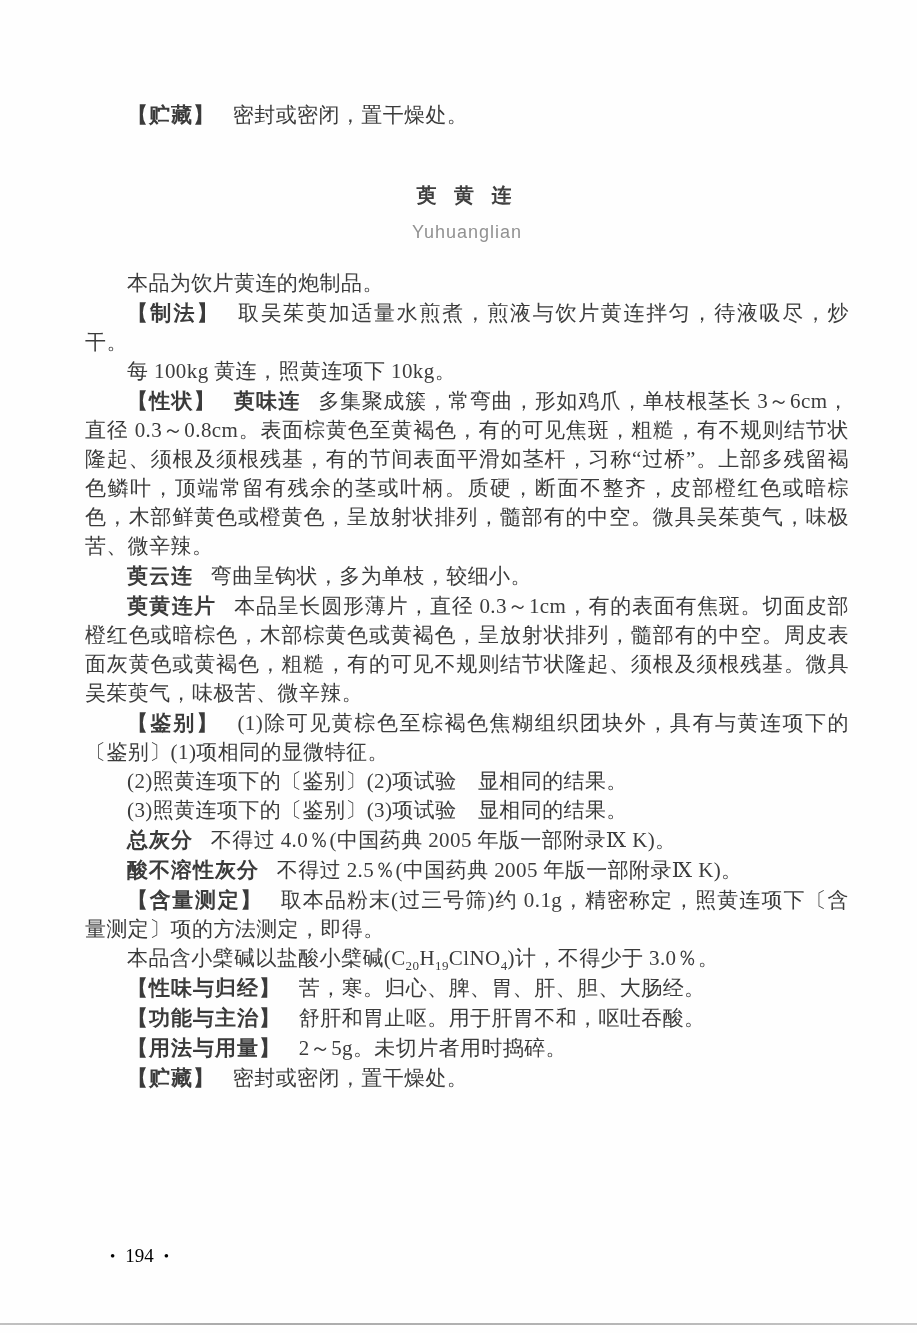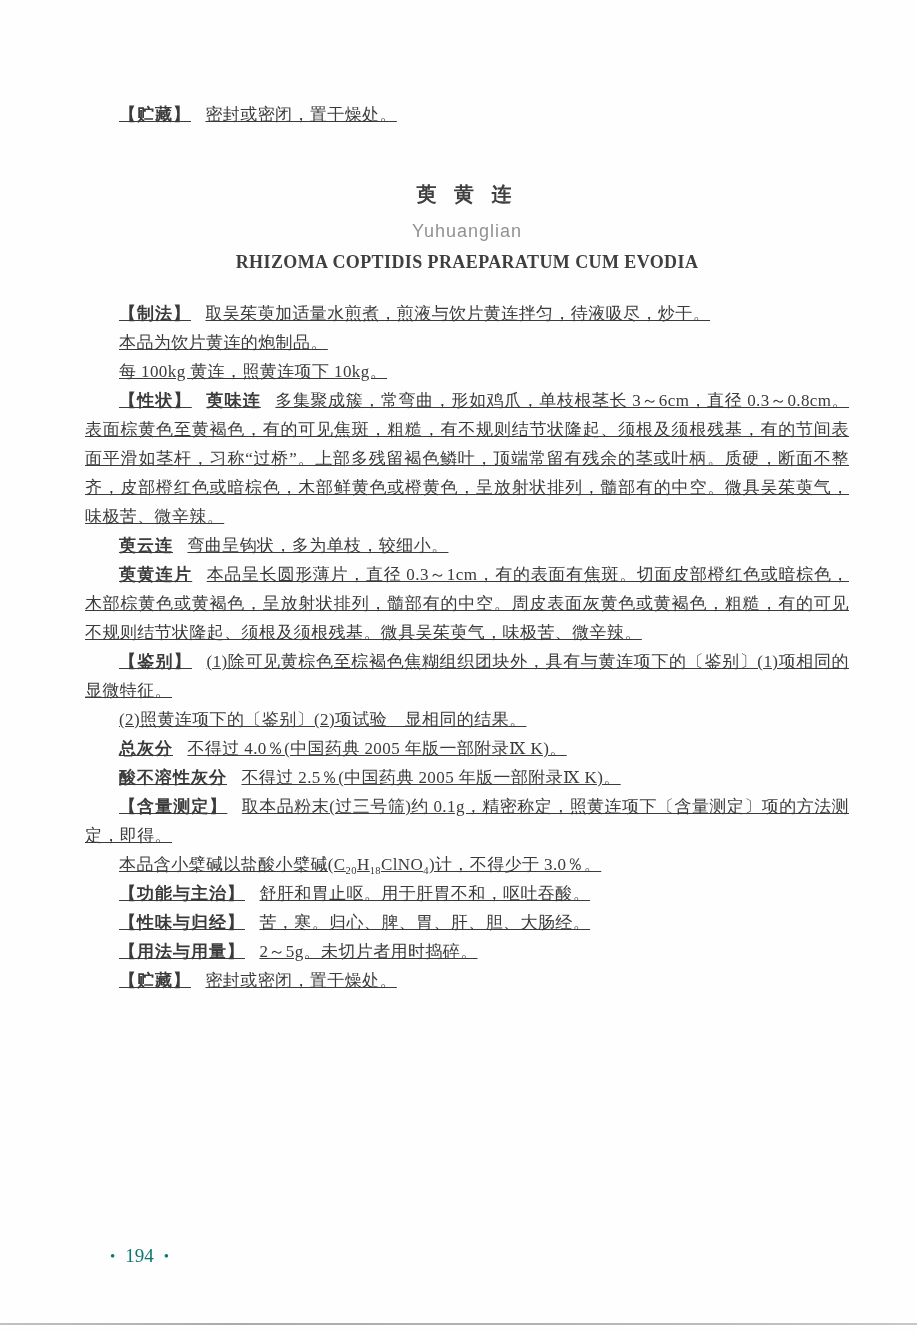--- a/index.html
+++ b/index.html
@@ -22,26 +22,25 @@
     background: #fefefe;
   }
   .content {
     position: absolute;
     left: 85px;
     top: 100px;
     width: 764px;
   }
   .para {
     margin: 0;
-    font-size: 17px;
+    font-size: 21px;
     line-height: 29px;
     text-align: justify;
     text-indent: 2em;
     letter-spacing: 0.4px;
-    text-decoration: underline;
   }
   .run { color: inherit; }
   .bold-label {
     font-weight: bold;
     font-family: "Liberation Sans", "DejaVu Sans", sans-serif;
     margin-right: 0.85em;
     letter-spacing: 1px;
   }
   sub.run {
     font-size: 0.62em;
@@ -74,21 +73,21 @@
     letter-spacing: 0.4px;
   }
   .body-block {
     margin-top: 26px;
   }
   .footer {
     position: absolute;
     left: 110px;
     top: 1245px;
     font-size: 19px;
-    color: #0f766e;
+    color: #000000;
     letter-spacing: 0;
   }
   .footer .dot {
     font-size: 15px;
     vertical-align: 1px;
   }
   .footer .pagenum {
     margin: 0 10px;
   }
   .scan-edge {
@@ -108,39 +107,39 @@
   <div class="content">
 
     <div>
 
     <p class="para"><span class="run bold-label">【贮藏】</span><span class="run">密封或密闭，置干燥处。</span></p>
       </div>
 
     <div class="title-block">
       <div class="title-cn">萸 黄 连</div>
       <div class="title-pinyin">Yuhuanglian</div>
-      <div class="title-latin">RHIZOMA COPTIDIS PRAEPARATUM CUM EVODIA</div>
     </div>
 
     <div class="body-block">
 
-    <p class="para"><span class="run bold-label">【制法】</span><span class="run">取吴茱萸加适量水煎煮，煎液与饮片黄连拌匀，待液吸尽，炒干。</span></p>
-        <p class="para"><span class="run">本品为饮片黄连的炮制品。</span></p>
+    <p class="para"><span class="run">本品为饮片黄连的炮制品。</span></p>
+        <p class="para"><span class="run bold-label">【制法】</span><span class="run">取吴茱萸加适量水煎煮，煎液与饮片黄连拌匀，待液吸尽，炒干。</span></p>
         <p class="para"><span class="run">每 100kg 黄连，照黄连项下 10kg。</span></p>
         <p class="para"><span class="run bold-label">【性状】</span><span class="run bold-label">萸味连</span><span class="run">多集聚成簇，常弯曲，形如鸡爪，单枝根茎长 3～6cm，直径 0.3～0.8cm。表面棕黄色至黄褐色，有的可见焦斑，粗糙，有不规则结节状隆起、须根及须根残基，有的节间表面平滑如茎杆，习称“过桥”。上部多残留褐色鳞叶，顶端常留有残余的茎或叶柄。质硬，断面不整齐，皮部橙红色或暗棕色，木部鲜黄色或橙黄色，呈放射状排列，髓部有的中空。微具吴茱萸气，味极苦、微辛辣。</span></p>
         <p class="para"><span class="run bold-label">萸云连</span><span class="run">弯曲呈钩状，多为单枝，较细小。</span></p>
         <p class="para"><span class="run bold-label">萸黄连片</span><span class="run">本品呈长圆形薄片，直径 0.3～1cm，有的表面有焦斑。切面皮部橙红色或暗棕色，木部棕黄色或黄褐色，呈放射状排列，髓部有的中空。周皮表面灰黄色或黄褐色，粗糙，有的可见不规则结节状隆起、须根及须根残基。微具吴茱萸气，味极苦、微辛辣。</span></p>
         <p class="para"><span class="run bold-label">【鉴别】</span><span class="run">(1)除可见黄棕色至棕褐色焦糊组织团块外，具有与黄连项下的〔鉴别〕(1)项相同的显微特征。</span></p>
         <p class="para"><span class="run">(2)照黄连项下的〔鉴别〕(2)项试验　显相同的结果。</span></p>
+        <p class="para"><span class="run">(3)照黄连项下的〔鉴别〕(3)项试验　显相同的结果。</span></p>
         <p class="para"><span class="run bold-label">总灰分</span><span class="run">不得过 4.0％(中国药典 2005 年版一部附录Ⅸ K)。</span></p>
         <p class="para"><span class="run bold-label">酸不溶性灰分</span><span class="run">不得过 2.5％(中国药典 2005 年版一部附录Ⅸ K)。</span></p>
         <p class="para"><span class="run bold-label">【含量测定】</span><span class="run">取本品粉末(过三号筛)约 0.1g，精密称定，照黄连项下〔含量测定〕项的方法测定，即得。</span></p>
-        <p class="para"><span class="run">本品含小檗碱以盐酸小檗碱(C</span><sub class="run">20</sub><span class="run">H</span><sub class="run">18</sub><span class="run">ClNO</span><sub class="run">4</sub><span class="run">)计，不得少于 3.0％。</span></p>
+        <p class="para"><span class="run">本品含小檗碱以盐酸小檗碱(C</span><sub class="run">20</sub><span class="run">H</span><sub class="run">19</sub><span class="run">ClNO</span><sub class="run">4</sub><span class="run">)计，不得少于 3.0％。</span></p>
+        <p class="para"><span class="run bold-label">【性味与归经】</span><span class="run">苦，寒。归心、脾、胃、肝、胆、大肠经。</span></p>
         <p class="para"><span class="run bold-label">【功能与主治】</span><span class="run">舒肝和胃止呕。用于肝胃不和，呕吐吞酸。</span></p>
-        <p class="para"><span class="run bold-label">【性味与归经】</span><span class="run">苦，寒。归心、脾、胃、肝、胆、大肠经。</span></p>
         <p class="para"><span class="run bold-label">【用法与用量】</span><span class="run">2～5g。未切片者用时捣碎。</span></p>
         <p class="para"><span class="run bold-label">【贮藏】</span><span class="run">密封或密闭，置干燥处。</span></p>
       </div>
 
   </div>
 
   <div class="footer">
     <span class="dot">•</span><span class="pagenum">194</span><span class="dot">•</span>
   </div>
 

